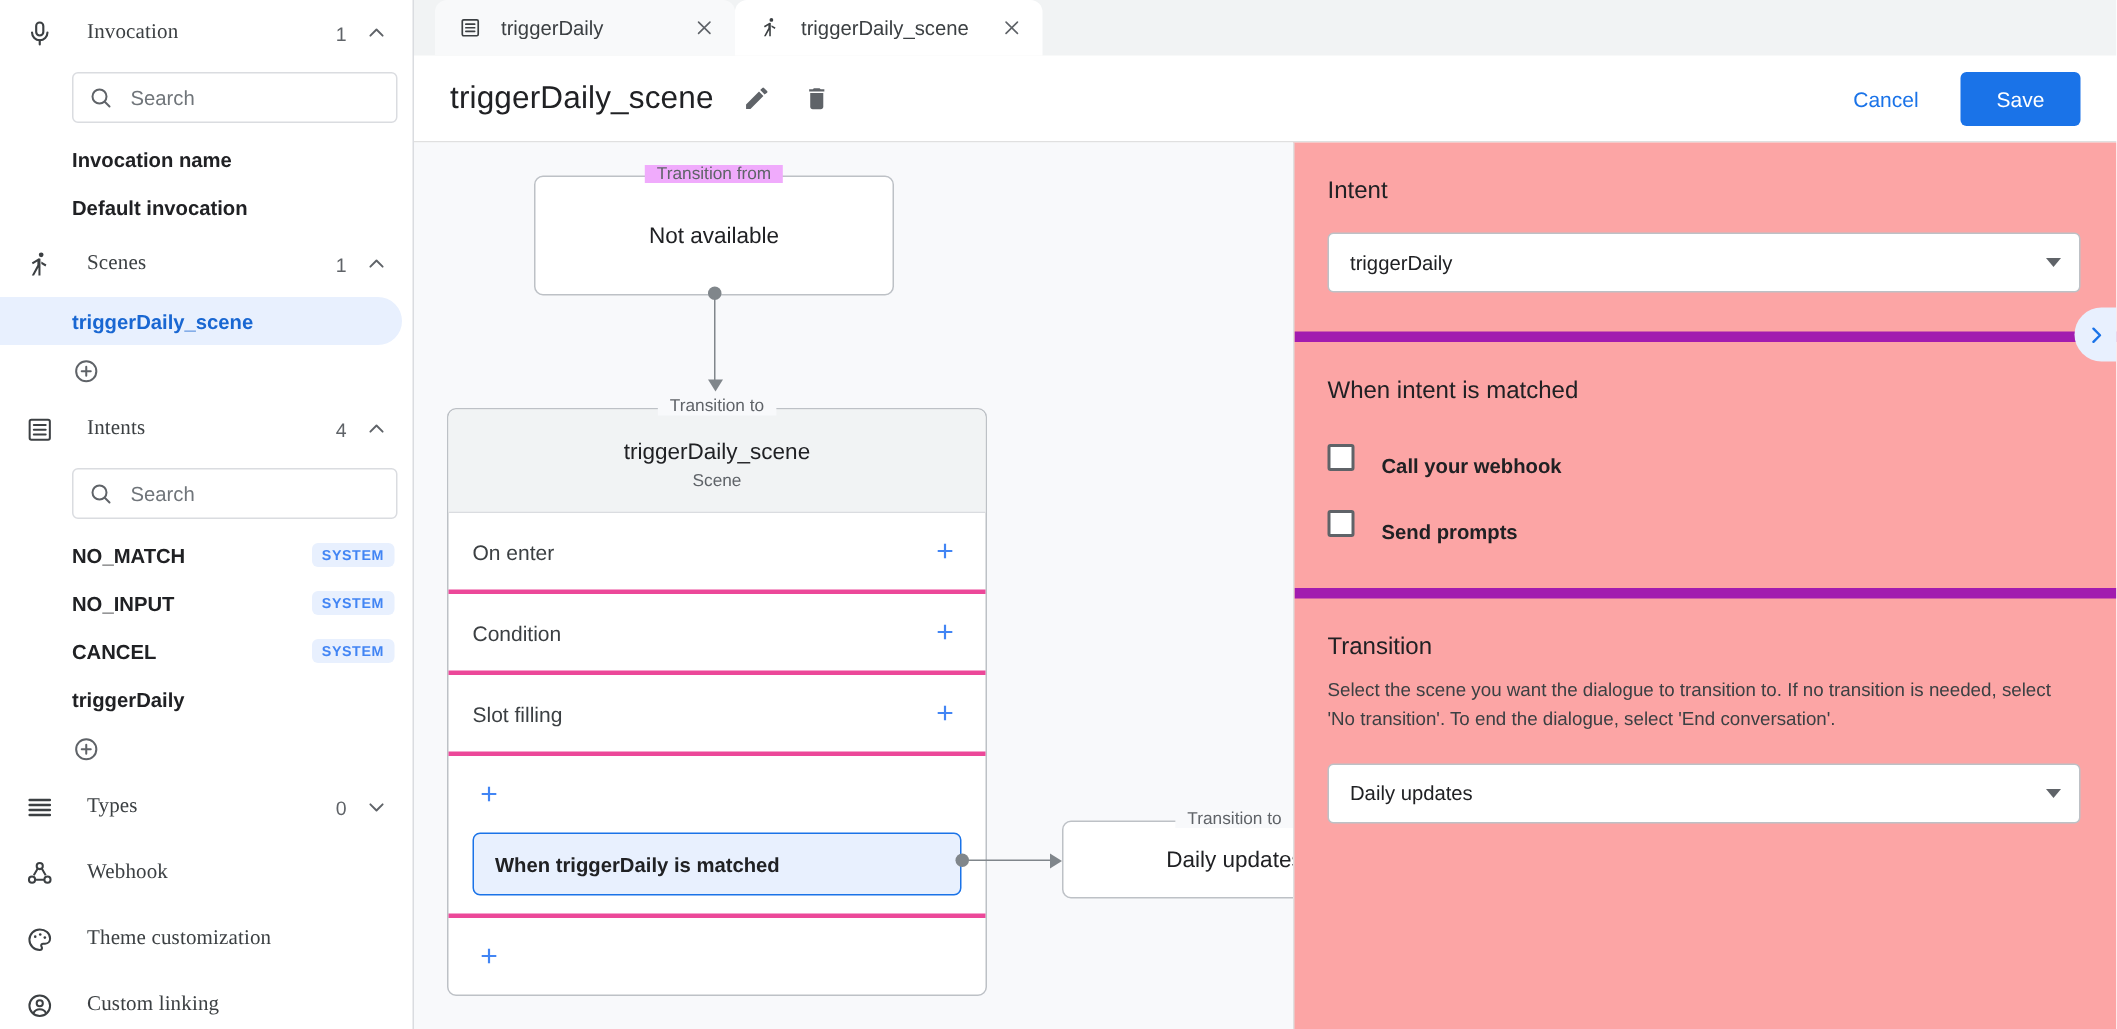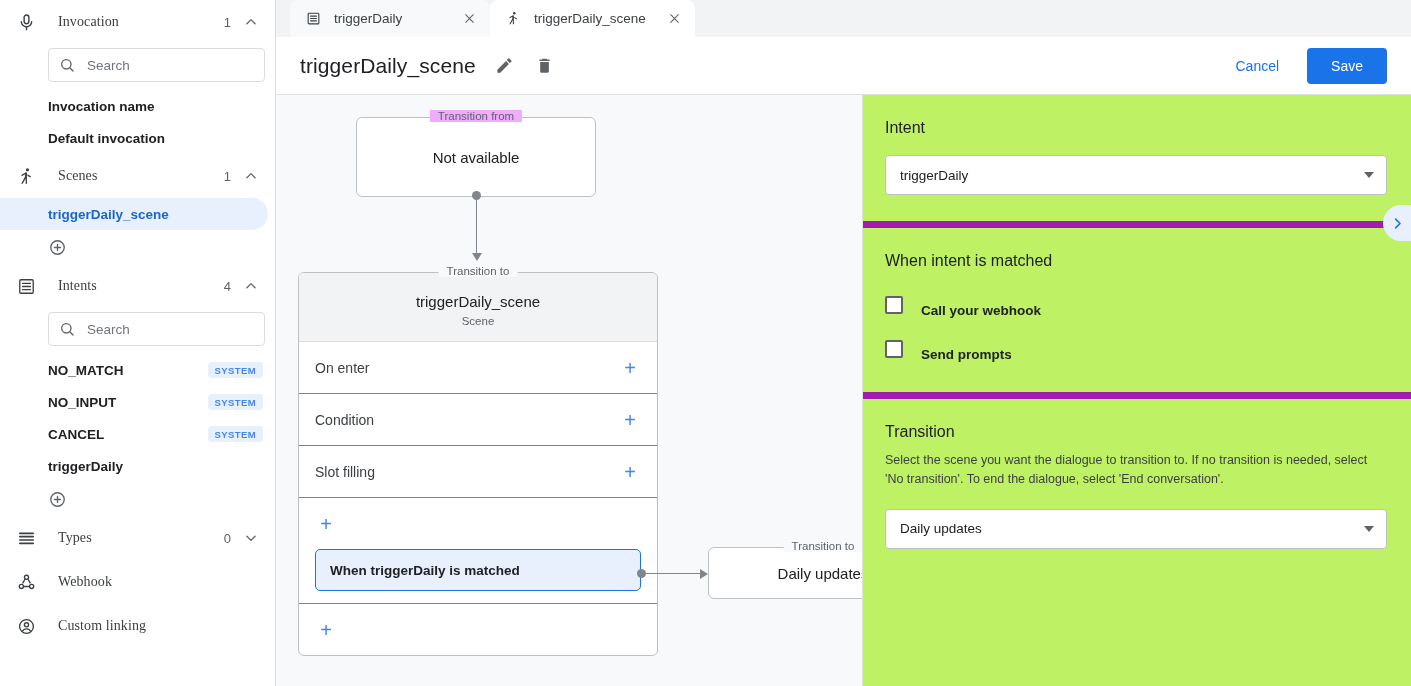--- a/index.html
+++ b/index.html
@@ -251,21 +251,21 @@
     background: #f1f3f4;
     border-radius: 5px 5px 0 0;
     padding: 20px 10px 14px;
     text-align: center;
     border-bottom: 1px solid #dadce0;
   }
   .scene-head .sname { font-size: 15px; color: #202124; }
   .scene-head .ssub  { font-size: 11.5px; color: #5f6368; margin-top: 5px; }
 
   .scene-row {
-    border-bottom: 1px solid #ec4899;
+    border-bottom: 3px solid #ec4899;
     padding: 0 16px;
   }
   .scene-row:last-child { border-bottom: none; }
   .scene-row .rowtop {
     height: 51px;
     display: flex; align-items: center;
   }
   .scene-row .rlabel { font-size: 14px; color: #3c4043; flex: 1 1 auto; }
   .scene-row .rplus {
     color: #4285f4; font-size: 20px; line-height: 1;
@@ -298,21 +298,21 @@
   #node-right .legend {
     position:absolute; top:-8px; left: 50%; transform: translateX(-50%);
     background:#f8f9fb; padding:0 8px; font-size: 11.5px; color:#5f6368;
     white-space: nowrap;
   }
   #node-right .body { font-size: 15px; color: #202124; white-space: nowrap; }
 
   
   .rightpanel {
     width: 549px; flex: 0 0 549px;
-    background: #bef264;
+    background: #fca5a5;
     border-left: 1px solid #e0e0e0;
     position: relative;
     overflow: hidden;
   }
   .rp-section { padding: 24px 24px 26px 22px; }
   .rp-section + .rp-section { border-top: 7px solid #a21caf; }
   .rp-h { font-size: 16px; color: #202124; margin: 0 0 18px; font-weight: normal; }
   .rp-h.tight { margin-bottom: 10px; }
   .rp-desc { font-size: 12.5px; color: #3c4043; line-height: 1.5; margin: 0 0 20px; max-width: 505px; }
   .select {
@@ -489,20 +489,31 @@
         <svg width="19" height="19" viewBox="0 0 24 24" fill="none" stroke="#3c4043" stroke-width="1.7">
           <circle cx="12" cy="5.5" r="2.6"></circle>
           <circle cx="5.5" cy="17" r="2.6"></circle>
           <circle cx="18.5" cy="17" r="2.6"></circle>
           <path d="M10.3 7.6 L7 13.2M13.7 7.6 L17 13.2M8.1 17h7.8"></path>
         </svg>
       </span>
       <span class="slabel">Webhook</span>
     </div>
 
+    <div class="side-section">
+      <span class="sicon">
+        <svg width="19" height="19" viewBox="0 0 24 24" fill="none" stroke="#3c4043" stroke-width="1.7">
+          <path d="M12 3.3a8.7 8.7 0 1 0 0 17.4c1.3 0 1.9-.8 1.9-1.7 0-.9-.7-1.4-.7-2.2 0-.8.6-1.5 1.6-1.5h1.7c2.6 0 4.2-1.9 4.2-4.4 0-4.1-3.9-7.6-8.7-7.6Z"></path>
+          <circle cx="8.2" cy="9.4" r="1.1" fill="#3c4043" stroke="none"></circle>
+          <circle cx="12.4" cy="7.6" r="1.1" fill="#3c4043" stroke="none"></circle>
+          <circle cx="16.3" cy="10.2" r="1.1" fill="#3c4043" stroke="none"></circle>
+        </svg>
+      </span>
+      <span class="slabel">Theme customization</span>
+    </div>
 
     <div class="side-section">
       <span class="sicon">
         <svg width="19" height="19" viewBox="0 0 24 24" fill="none" stroke="#3c4043" stroke-width="1.7">
           <circle cx="12" cy="12" r="8.7"></circle>
           <circle cx="12" cy="9.9" r="2.6"></circle>
           <path d="M6.6 18.4a6 6 0 0 1 10.8 0"></path>
         </svg>
       </span>
       <span class="slabel">Custom linking</span>

